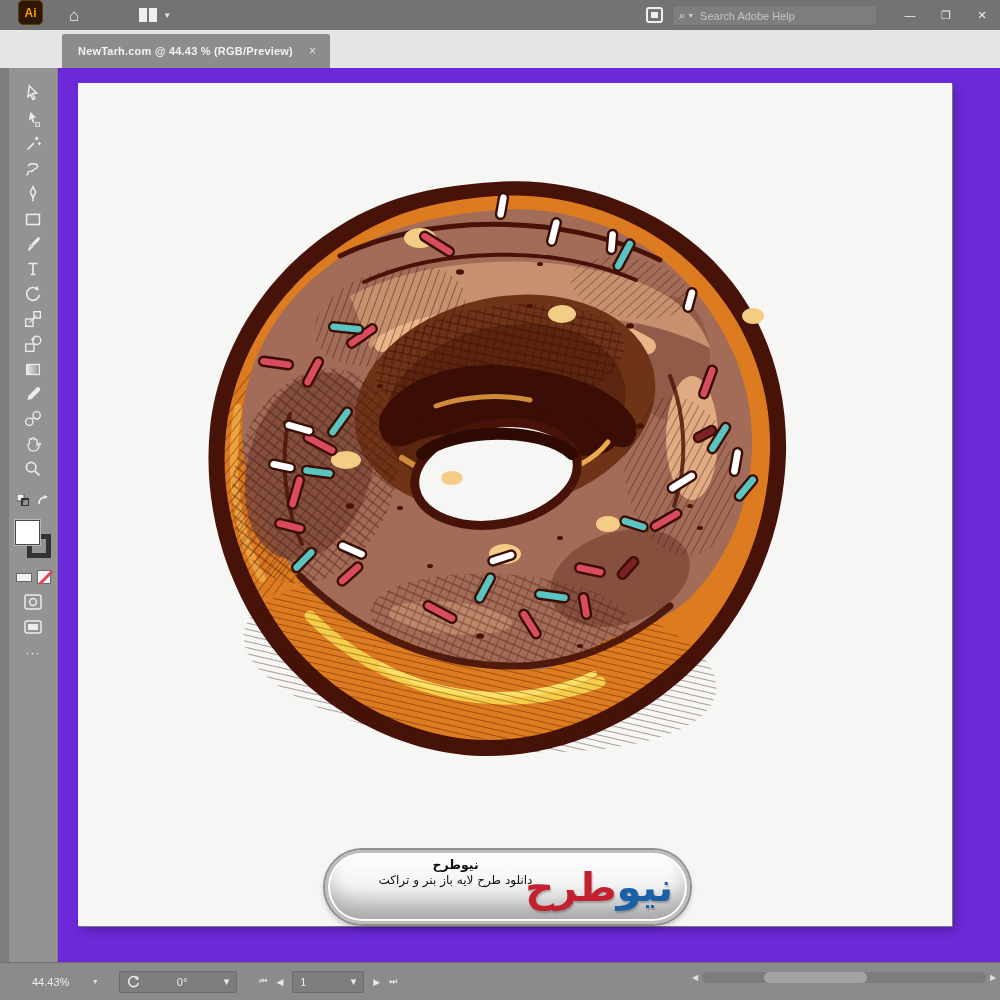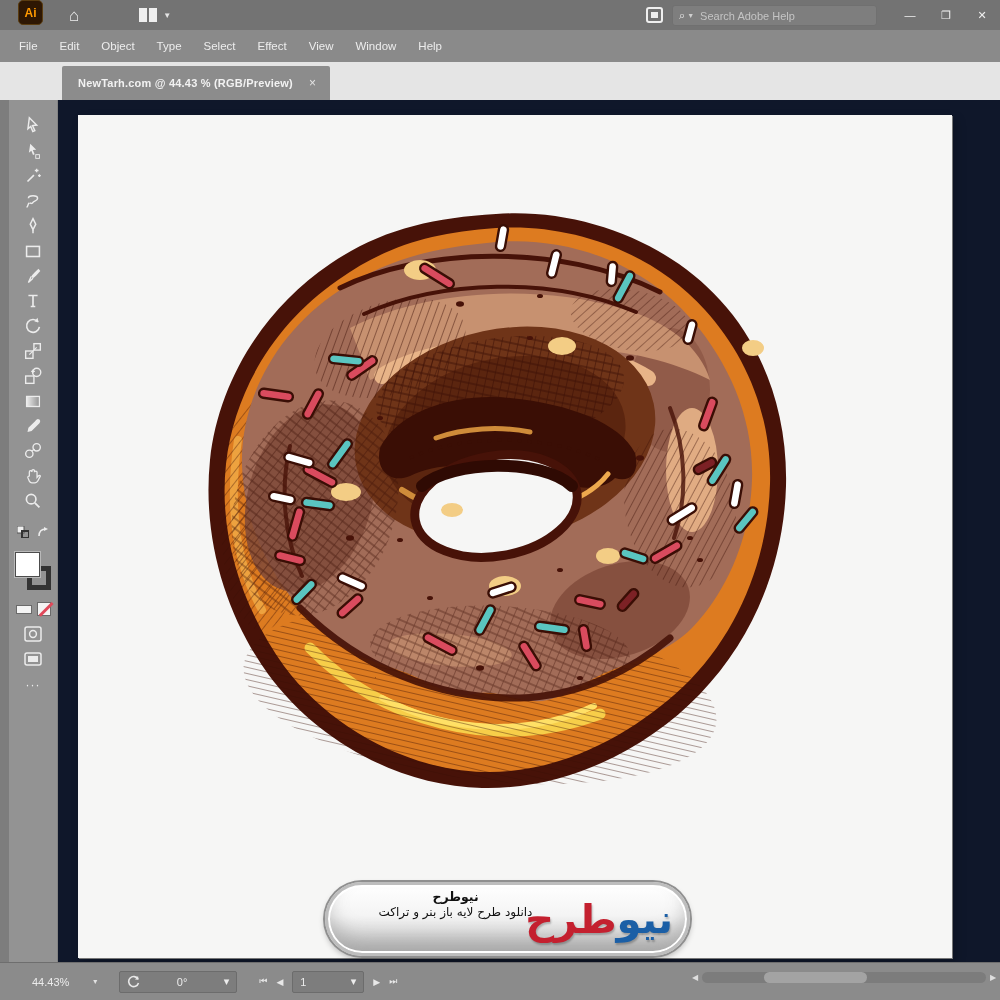--- a/index.html
+++ b/index.html
@@ -45,21 +45,21 @@
   .swatches { position:relative; width:40px; height:44px; margin:0 auto; }
   .fill-swatch { position:absolute; left:2px; top:2px; width:25px; height:25px; background:#ffffff; border:1px solid #4c4c4c; box-shadow:0 0 0 1px #b9b9b9; }
   .stroke-swatch { position:absolute; left:14px; top:16px; width:24px; height:24px; border:5px solid #333333; background:transparent; }
   .color-row { display:flex; justify-content:center; gap:5px; margin-top:8px; align-items:center;}
   .cr-btn { width:16px; height:9px; border:1px solid #6a6a6a; background:#f4f4f4; position:relative; }
   .cr-none { width:14px; height:14px; background:#f4f4f4; border:1px solid #6a6a6a; position:relative; }
   .cr-none::after { content:""; position:absolute; left:-1px; top:5px; width:18px; height:2.5px; background:#e0485a; transform:rotate(-45deg); }
   .mode-btn { width:22px; margin:10px auto 0 auto; display:flex; justify-content:center; color:#ececec; }
   .ellipsis { color:#ececec; font-size:12px; letter-spacing:1px; text-align:center; margin-top:12px; }
 
-  .canvas-area { flex:1 1 auto; position:relative; background:#0f172a; }
+  .canvas-area { flex:1 1 auto; position:relative; background:#6d28d9; }
   .artboard { position:absolute; left:20px; top:15px; width:874px; height:843px; background:#f6f6f5;
               box-shadow:1px 1px 0 #777, 4px 5px 10px rgba(0,0,0,.22); }
   .donut-wrap { position:absolute; left:122px; top:93px; width:592px; height:588px; }
 
   
   .badge { position:absolute; left:247px; top:767px; width:365px; height:74px; border-radius:40px;
            background:linear-gradient(180deg,#ffffff 0%, #f4f4f4 45%, #dcdcdc 75%, #c7c7c7 100%);
            border:3px solid #bdbdbd;
            box-shadow:0 0 0 2px #8f8f8f, inset 0 0 0 2px #ffffff, inset 0 -16px 18px rgba(110,110,110,.35), 0 3px 6px rgba(0,0,0,.3); }
   .badge-inner { position:absolute; inset:0; display:flex; align-items:center; }
@@ -119,31 +119,20 @@
       <input type="text" placeholder="Search Adobe Help" style="">
     </div>
 
     <div class="winbtns">
       <div class="winbtn">—</div>
       <div class="winbtn">❐</div>
       <div class="winbtn">✕</div>
     </div>
   </div>
 
-  <div class="menubar" id="menubar">
-      <div class="menu-item">File</div>
-      <div class="menu-item">Edit</div>
-      <div class="menu-item">Object</div>
-      <div class="menu-item">Type</div>
-      <div class="menu-item">Select</div>
-      <div class="menu-item">Effect</div>
-      <div class="menu-item">View</div>
-      <div class="menu-item">Window</div>
-      <div class="menu-item">Help</div>
-    </div>
 
   <div class="tabbar">
     <div class="doc-tab">
       <span class="title">NewTarh.com @ 44.43 % (RGB/Preview)</span>
       <span class="close">×</span>
     </div>
   </div>
 
   <div class="main">
     <div class="window-edge"></div>

